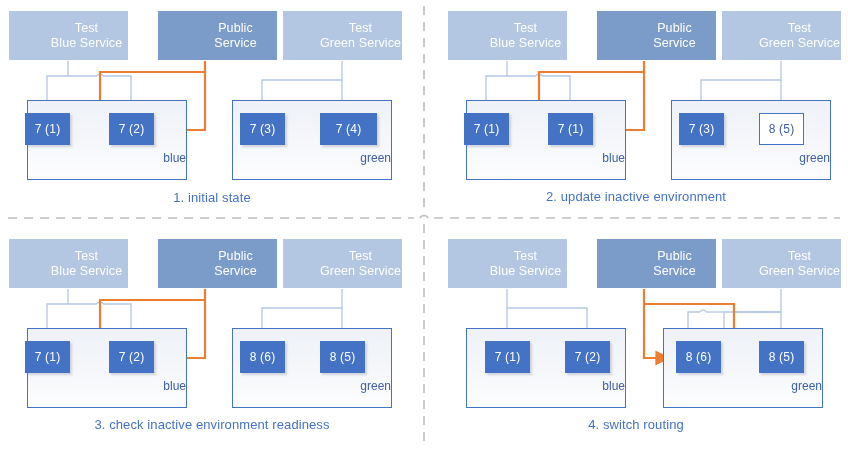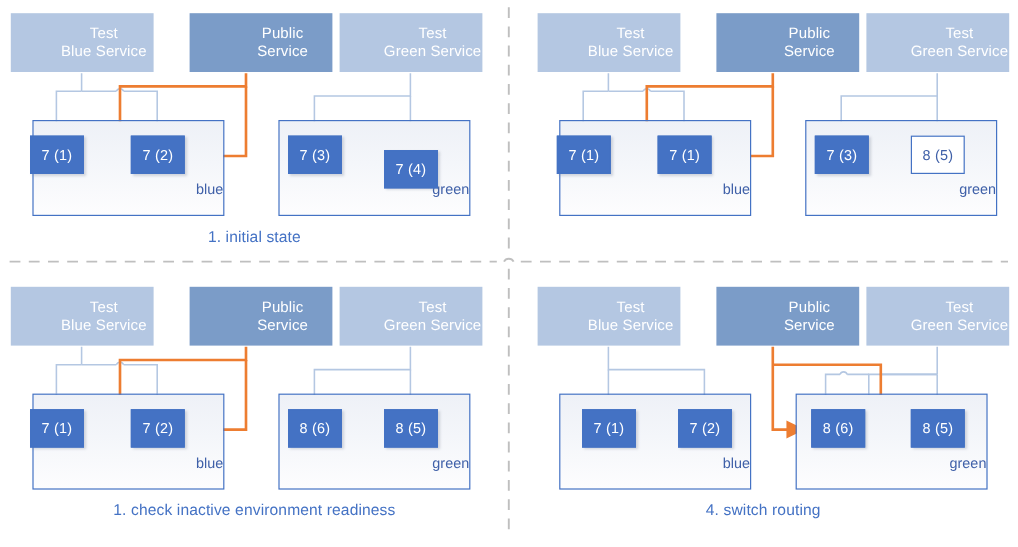--- a/index.html
+++ b/index.html
@@ -120,21 +120,21 @@
     <div class="env" style="left:27px;top:100px;width:160px;height:80px;">
       <div class="env-label" style="top:50px;">blue</div>
     </div>
     <div class="inst" style="left:25px;top:113px;width:45px;height:32px;">7 (1)</div>
     <div class="inst" style="left:109px;top:113px;width:45px;height:32px;">7 (2)</div>
 
     <div class="env" style="left:232px;top:100px;width:160px;height:80px;">
       <div class="env-label" style="top:50px;">green</div>
     </div>
     <div class="inst" style="left:240px;top:113px;width:45px;height:32px;">7 (3)</div>
-    <div class="inst" style="left:320px;top:125px;width:45px;height:32px;">7 (4)</div>
+    <div class="inst" style="left:320px;top:113px;width:57px;height:32px;">7 (4)</div>
 
     <div class="caption" style="top:174px;margin-top:16px;">1. initial state</div>
   </div>
 
   <div class="panel" id="panel-2">
     <div class="svc test" style="left:24px;top:11px;width:119px;height:49px;">Test
 Blue Service</div>
     <div class="svc public" style="left:161px;top:11px;width:119px;height:49px;">Public
 Service</div>
     <div class="svc test" style="left:298px;top:11px;width:119px;height:49px;">Test
@@ -165,20 +165,21 @@
     </div>
     <div class="inst" style="left:40px;top:113px;width:45px;height:32px;">7 (1)</div>
     <div class="inst" style="left:124px;top:113px;width:45px;height:32px;">7 (1)</div>
 
     <div class="env" style="left:247px;top:100px;width:160px;height:80px;">
       <div class="env-label" style="top:50px;">green</div>
     </div>
     <div class="inst" style="left:255px;top:113px;width:45px;height:32px;">7 (3)</div>
     <div class="inst pending" style="left:335px;top:113px;width:45px;height:32px;">8 (5)</div>
 
+    <div class="caption" style="top:189px;">2. update inactive environment</div>
   </div>
 
   <div class="panel" id="panel-3">
     <div class="svc test" style="left:9px;top:11px;width:119px;height:49px;">Test
 Blue Service</div>
     <div class="svc public" style="left:146px;top:11px;width:119px;height:49px;">Public
 Service</div>
     <div class="svc test" style="left:283px;top:11px;width:119px;height:49px;">Test
 Green Service</div>
 
@@ -207,21 +208,21 @@
     </div>
     <div class="inst" style="left:25px;top:113px;width:45px;height:32px;">7 (1)</div>
     <div class="inst" style="left:109px;top:113px;width:45px;height:32px;">7 (2)</div>
 
     <div class="env" style="left:232px;top:100px;width:160px;height:80px;">
       <div class="env-label" style="top:50px;">green</div>
     </div>
     <div class="inst" style="left:240px;top:113px;width:45px;height:32px;">8 (6)</div>
     <div class="inst" style="left:320px;top:113px;width:45px;height:32px;">8 (5)</div>
 
-    <div class="caption" style="top:189px;">1. check inactive environment readiness</div>
+    <div class="caption" style="top:189px;">3. check inactive environment readiness</div>
   </div>
 
   <div class="panel" id="panel-4">
     <div class="svc test" style="left:24px;top:11px;width:119px;height:49px;">Test
 Blue Service</div>
     <div class="svc public" style="left:161px;top:11px;width:119px;height:49px;">Public
 Service</div>
     <div class="svc test" style="left:298px;top:11px;width:119px;height:49px;">Test
 Green Service</div>
 

